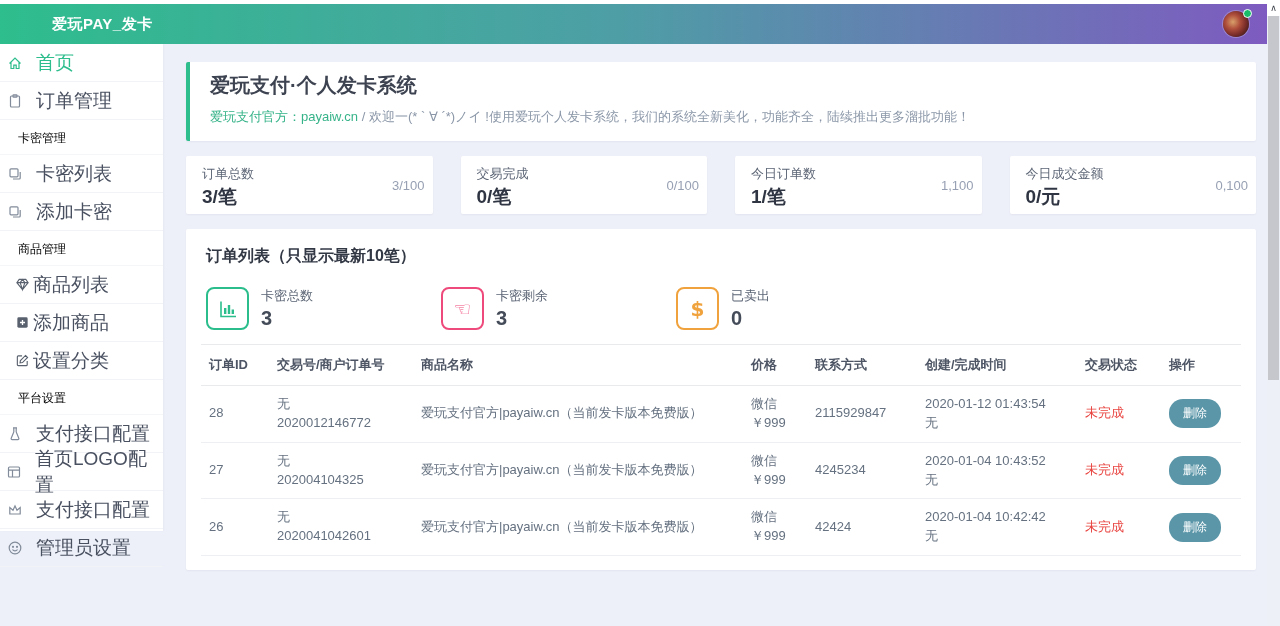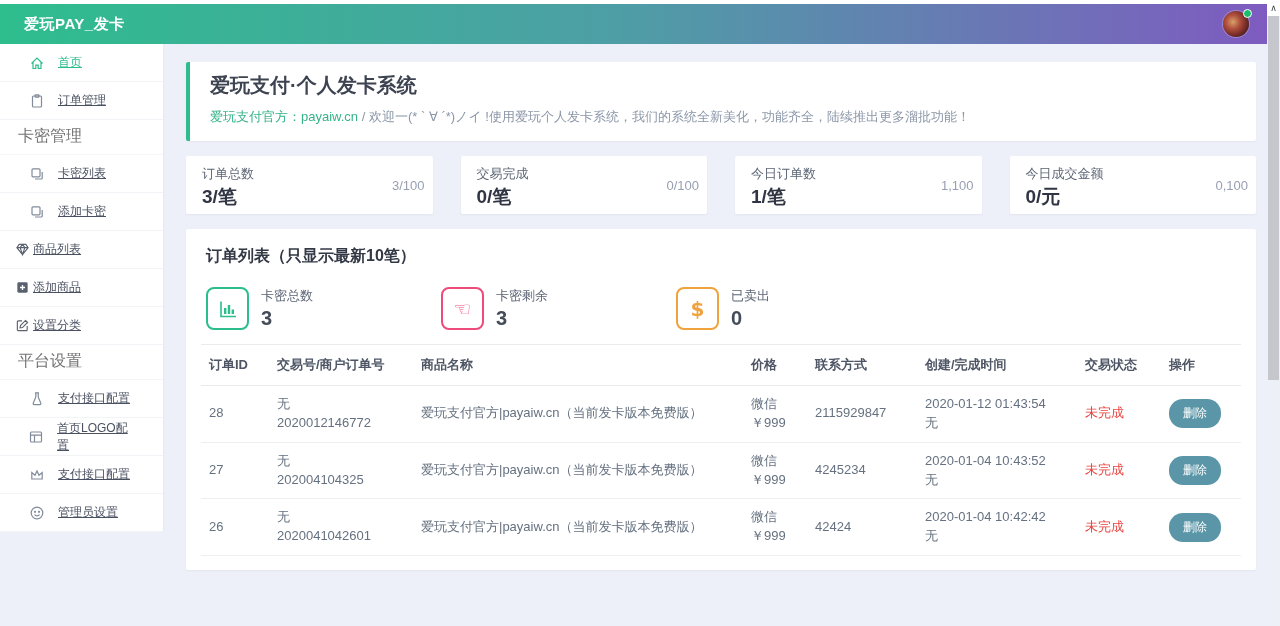--- a/index.html
+++ b/index.html
@@ -6,49 +6,49 @@
   html,body { width:1280px; height:626px; overflow:hidden; }
   body { background:#edf0f8; font-family:"Liberation Sans","DejaVu Sans",sans-serif; }
 
   .topstrip { height:4px; background:#ffffff; }
   .header {
     height:40px; margin-right:13px;
     background:linear-gradient(90deg,#2ebd8d 0%,#4d9fa5 48%,#7e5bc0 100%);
     display:flex; align-items:center; padding:0 18px 0 24px;
     position:relative;
   }
-  .logo { color:#fff; font-size:15px; font-weight:bold; letter-spacing:.5px; }
+  .logo { color:#fff; font-size:15px; font-weight:bold; letter-spacing:.5px;margin-left:28px; }
   .header-right { margin-left:auto; display:flex; align-items:center; }
   .avatar {
     width:26px; height:26px; border-radius:50%; position:relative; cursor:pointer;
     background:radial-gradient(circle at 38% 42%, #d8a06a 0%, #b0503c 32%, #7c2e2a 58%, #3a1b1a 85%, #241011 100%);
     box-shadow:0 0 0 1px rgba(255,255,255,.25);
   }
   .avatar .badge {
     position:absolute; top:-2px; right:-3px; width:9px; height:9px;
     background:#19be6b; border:1.5px solid #fff; border-radius:50%;
   }
 
   .app { display:flex; }
   .sidebar {
     width:163px; background:#fff; height:487px; flex:0 0 163px;
     box-shadow:1px 0 2px rgba(0,0,0,.03);
   }
   .sidebar-item {
-    display:flex; align-items:center; height:38px; padding:0 28px;
-    border-bottom:1px solid #f1f3f6; font-size:12px; color:#495060; cursor:pointer;text-decoration:underline;
+    display:flex; align-items:center; height:38px; padding:0 6px;
+    border-bottom:1px solid #f1f3f6; font-size:19px; color:#495060; cursor:pointer;
   }
   .sidebar-item .icn { width:17px; height:17px; margin-right:13px; display:flex; align-items:center; justify-content:center; color:#818b9a; }
   .sidebar-item.tight { padding-left:14px;text-align:center; }
   .sidebar-item.tight .icn { margin-right:2px; color:#59616e; }
   .sidebar-item.active { color:#2ebd8d; }
   .sidebar-item.active .icn { color:#2ebd8d; }
   .sidebar-section {
     height:35px; display:flex; align-items:flex-end; padding:0 18px 7px;
-    font-size:16px; color:#737373; border-bottom:1px solid #f5f6f8;
+    font-size:12px; color:#000000; border-bottom:1px solid #f5f6f8;
   }
 
   .content { flex:1; padding:18px 30px 0 23px; }
   .card { background:#fff; border-radius:2px; box-shadow:0 1px 2px rgba(30,40,90,.05); }
 
   .banner { border-left:4px solid #2ebd8d; padding:10px 20px 15px; }
   .banner-title { font-size:20px; font-weight:bold; color:#3d4350; }
   .banner-sub { margin-top:9px; font-size:13px; color:#8b97a8; }
   .banner-sub .link { color:#36b389; cursor:pointer; }
 
@@ -152,20 +152,23 @@
     <div class="sidebar-item">
       <span class="icn">
         <svg width="16" height="16" viewBox="0 0 16 16" fill="none" stroke="currentColor" stroke-width="1.2">
             <rect x="3" y="2.8" width="8" height="8" rx="1"></rect>
             <path d="M6 13 H12.2 A1 1 0 0 0 13.2 12 V6"></path>
           </svg>
       </span>
       <span>添加卡密</span>
     </div>
 
+    <div class="sidebar-section">
+      <span>商品管理</span>
+    </div>
 
     <div class="sidebar-item tight">
       <span class="icn">
         <svg width="15" height="15" viewBox="0 0 16 16" fill="none" stroke="currentColor" stroke-width="1.2">
             <path d="M4.5 2.5 H11.5 L14 6 L8 13.5 L2 6 Z M2 6 H14 M8 13.5 L5.5 6 L8 2.5 L10.5 6 Z"></path>
           </svg>
       </span>
       <span>商品列表</span>
     </div>
 

